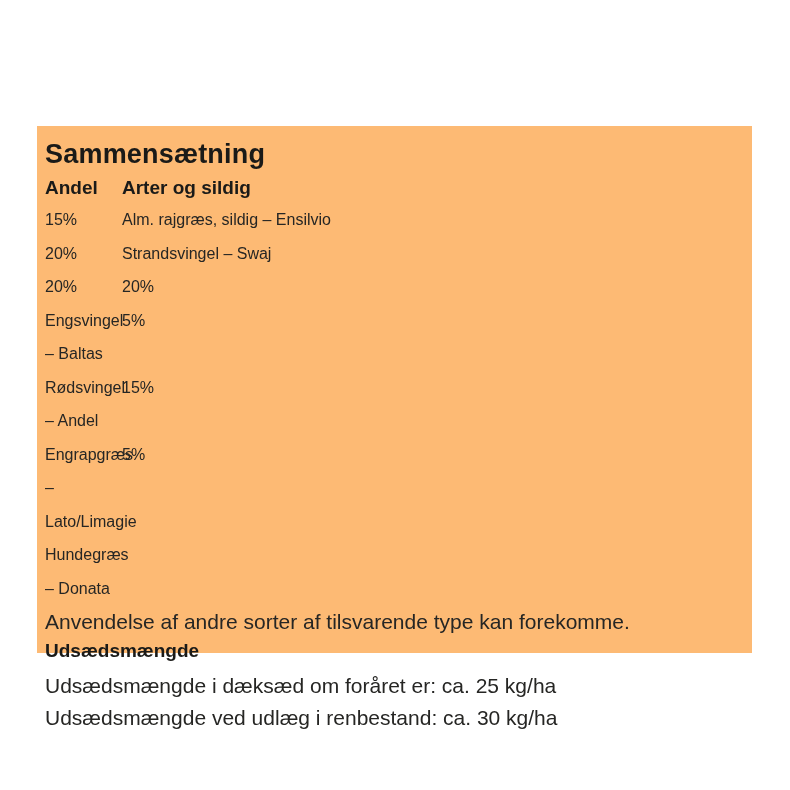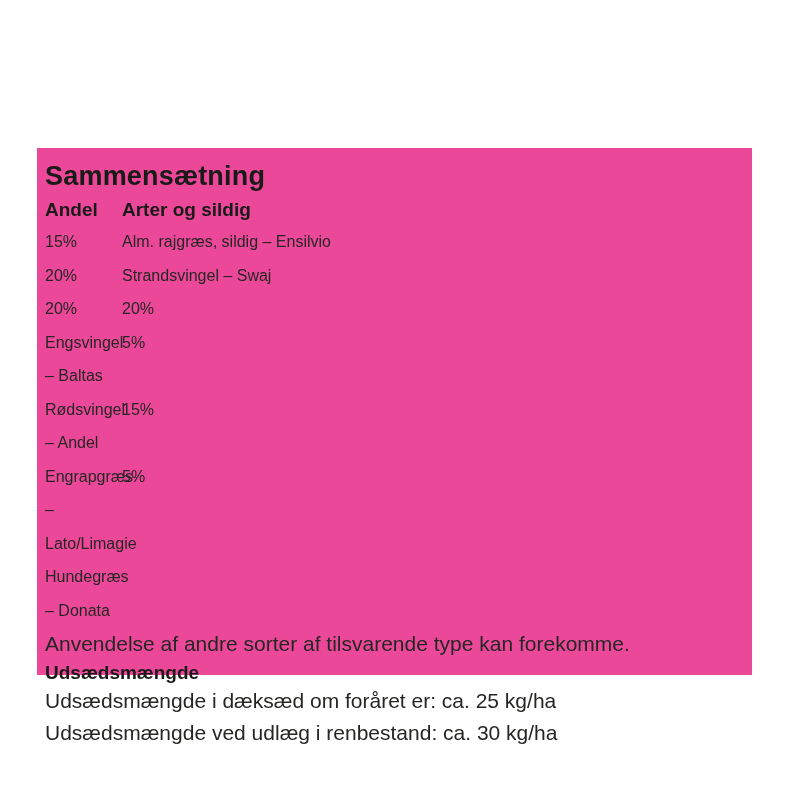--- a/index.html
+++ b/index.html
@@ -14,24 +14,24 @@
   .page {
     position: relative;
     width: 790px;
     height: 790px;
     background: #ffffff;
     overflow: hidden;
   }
   .panel {
     position: absolute;
     left: 37px;
-    top: 148px;
+    top: 126px;
     width: 715px;
     height: 527px;
-    background: #ec4899;
+    background: #fdba74;
     box-sizing: border-box;
     padding: 12px 10px 0 8px;
     color: #1e1e1c;
   }
   .panel-title {
     margin: 0;
     font-size: 27px;
     font-weight: 700;
     line-height: 32px;
     letter-spacing: 0.2px;
@@ -67,20 +67,21 @@
     line-height: 24px;
     color: #1a1a18;
   }
   .seeding-line {
     font-size: 21px;
     font-weight: 400;
     line-height: 32px;
     color: #262624;
   }
   .seeding-lines {
+    margin-top: 7px;
   }
 </style>
 </head>
 <body>
 
 <div class="page">
   <div class="panel">
 
     <h2 class="panel-title">Sammensætning</h2>
 

